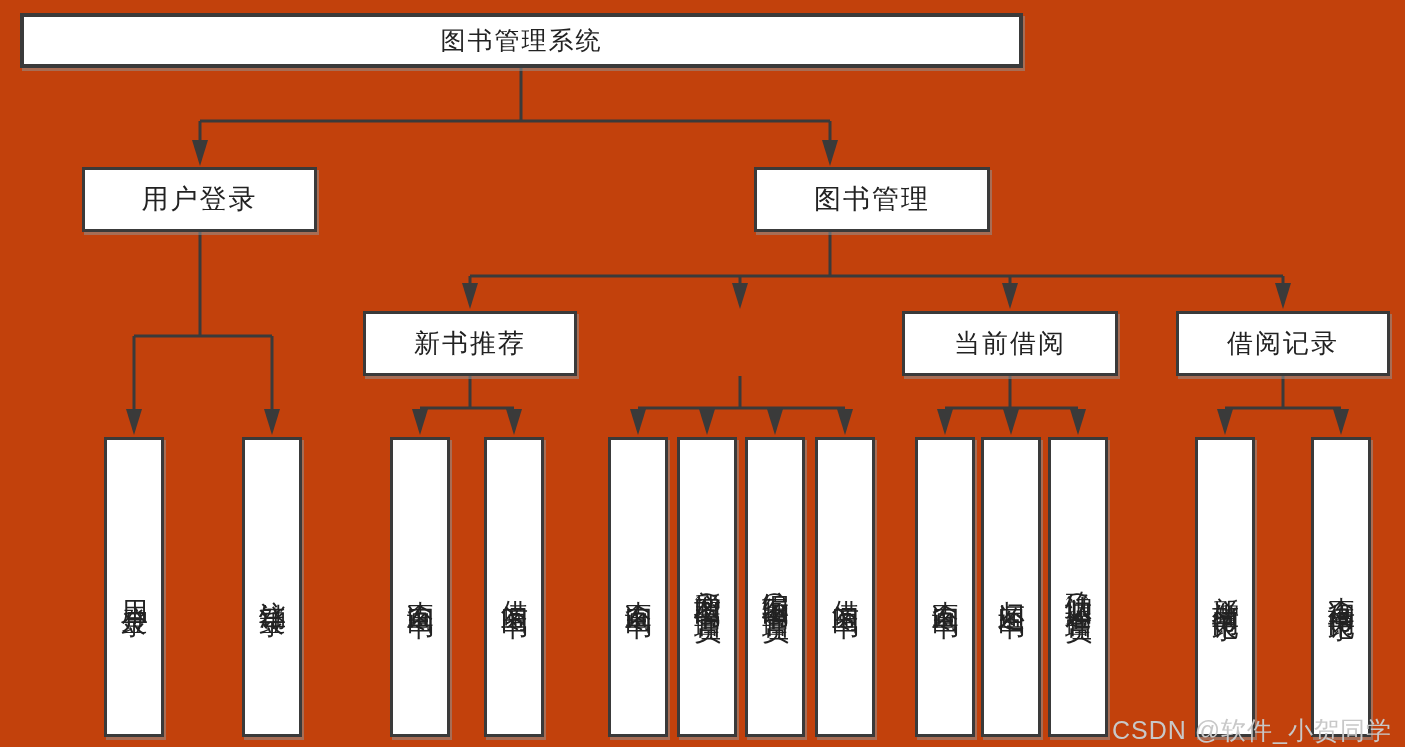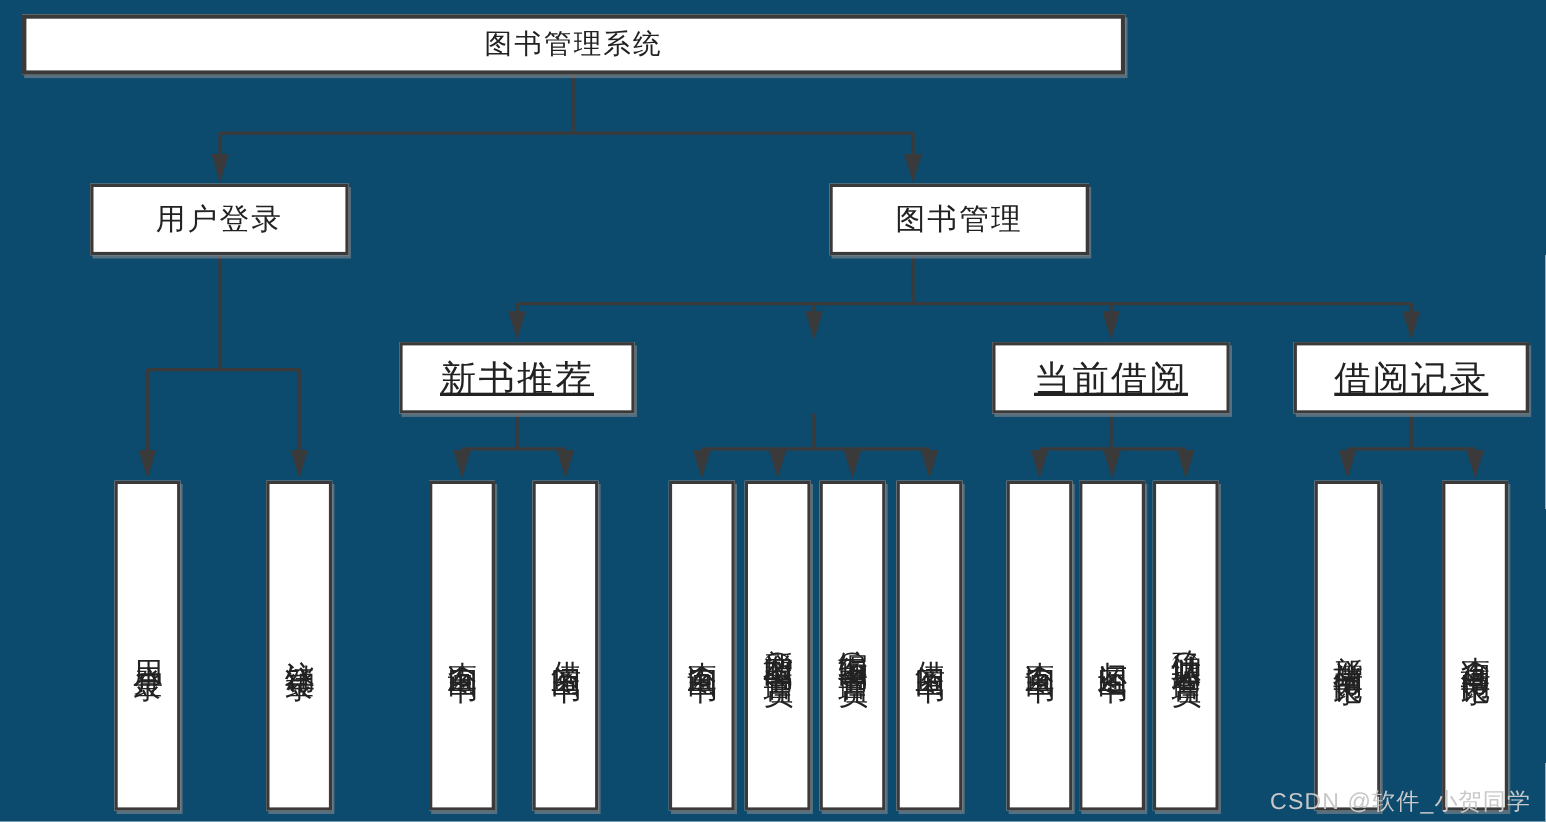--- a/index.html
+++ b/index.html
@@ -1,50 +1,50 @@
 <!DOCTYPE html>
 <html><head>
 <meta charset="utf-8">
 <style>
   html,body{margin:0;padding:0;background:#ffffff;}
   .canvas{
     position:relative;
     width:1405px;height:747px;
-    background:#0c4a6e;
+    background:#c2410c;
     font-family:"Liberation Sans","DejaVu Sans",sans-serif;
     overflow:hidden;
   }
   .wires{position:absolute;left:0;top:0;z-index:0;}
   .box{
     position:absolute;
     box-sizing:border-box;
     background:#ffffff;
     border:3px solid #3a3a3a;
     box-shadow:2px 3px 0 rgba(145,145,145,.55);
     display:flex;align-items:center;justify-content:center;
     color:#222222;
     z-index:1;
     text-align:center;
     line-height:1.15;
   }
   .lvl1{border-width:4px;font-size:25px;letter-spacing:2px;}
   .lvl2{font-size:27px;letter-spacing:2px;}
-  .lvl3{font-size:33px;letter-spacing:2px;text-decoration:underline;}
+  .lvl3{font-size:26px;letter-spacing:2px;}
   .leaf{
     writing-mode:vertical-rl;
     text-orientation:mixed;
     font-size:27px;
     letter-spacing:4px;
     width:60px;height:300px;top:437px;
   }
   .watermark{
     position:absolute;
     right:13px;top:714px;
     z-index:2;
-    font-size:21px;
+    font-size:25px;
     color:#c8c8c8;
     letter-spacing:1px;
     white-space:nowrap;
   }
 </style>
 </head>
 <body>
 
 <div class="canvas">
 

